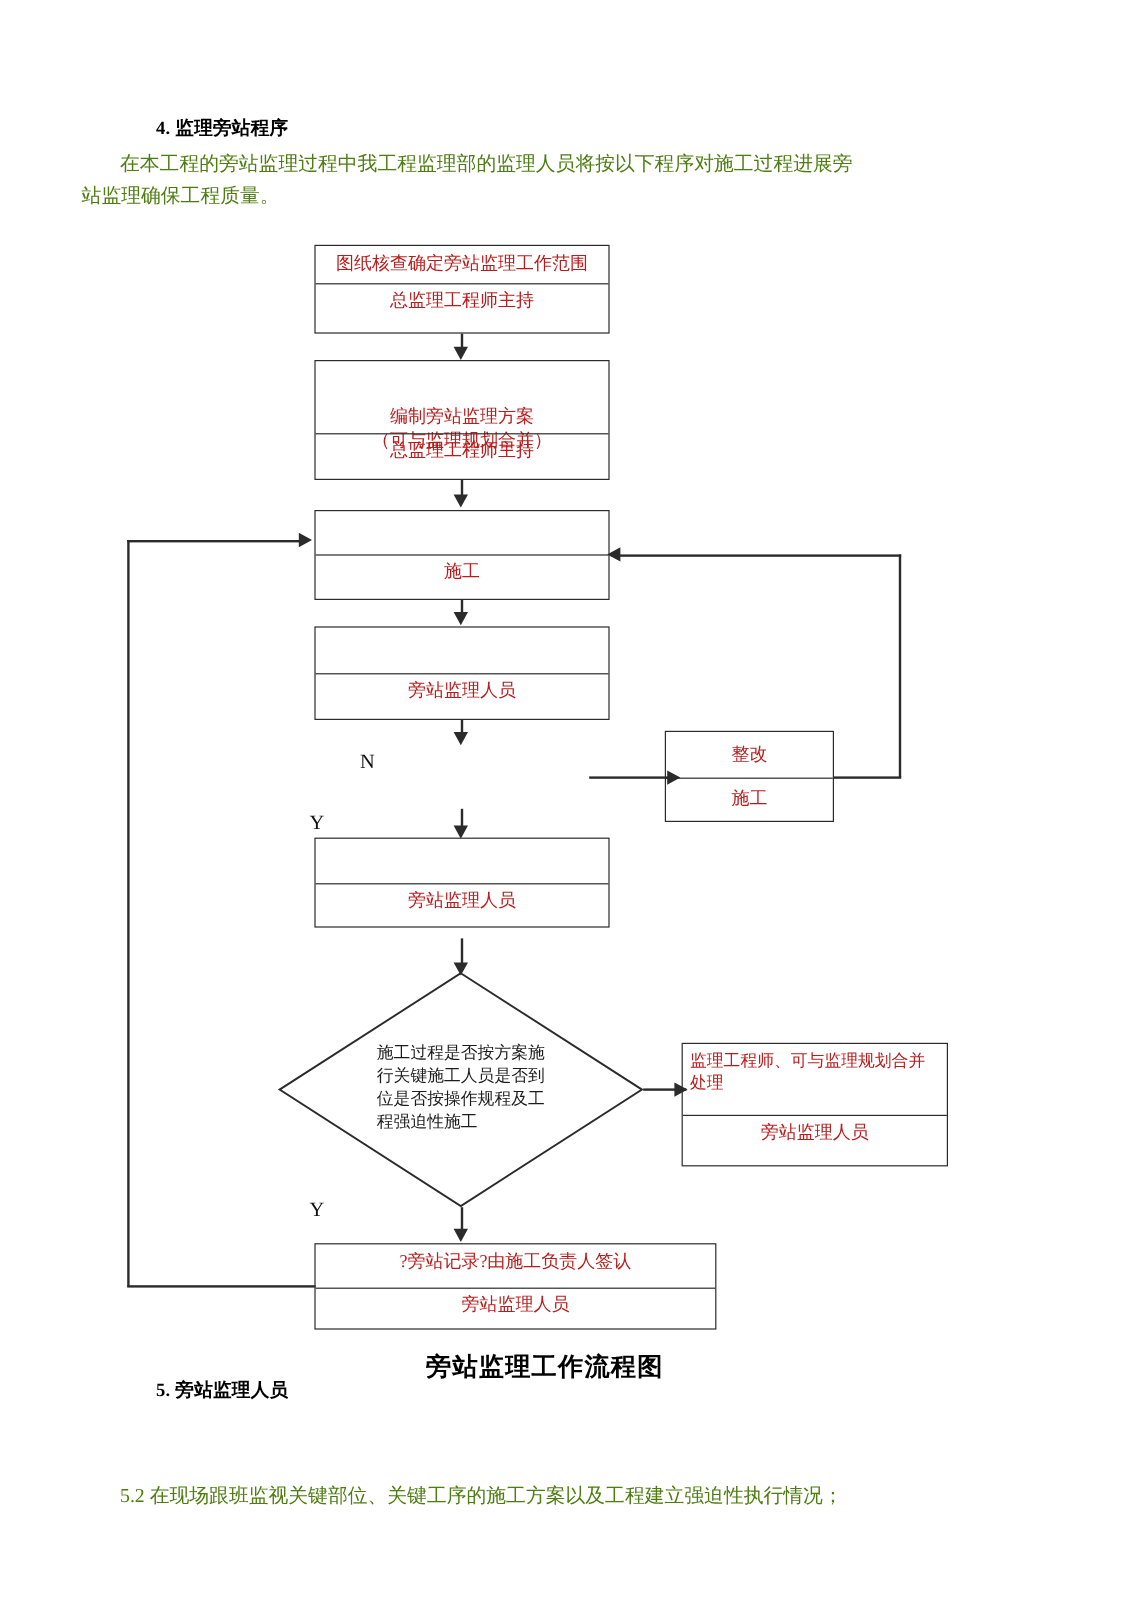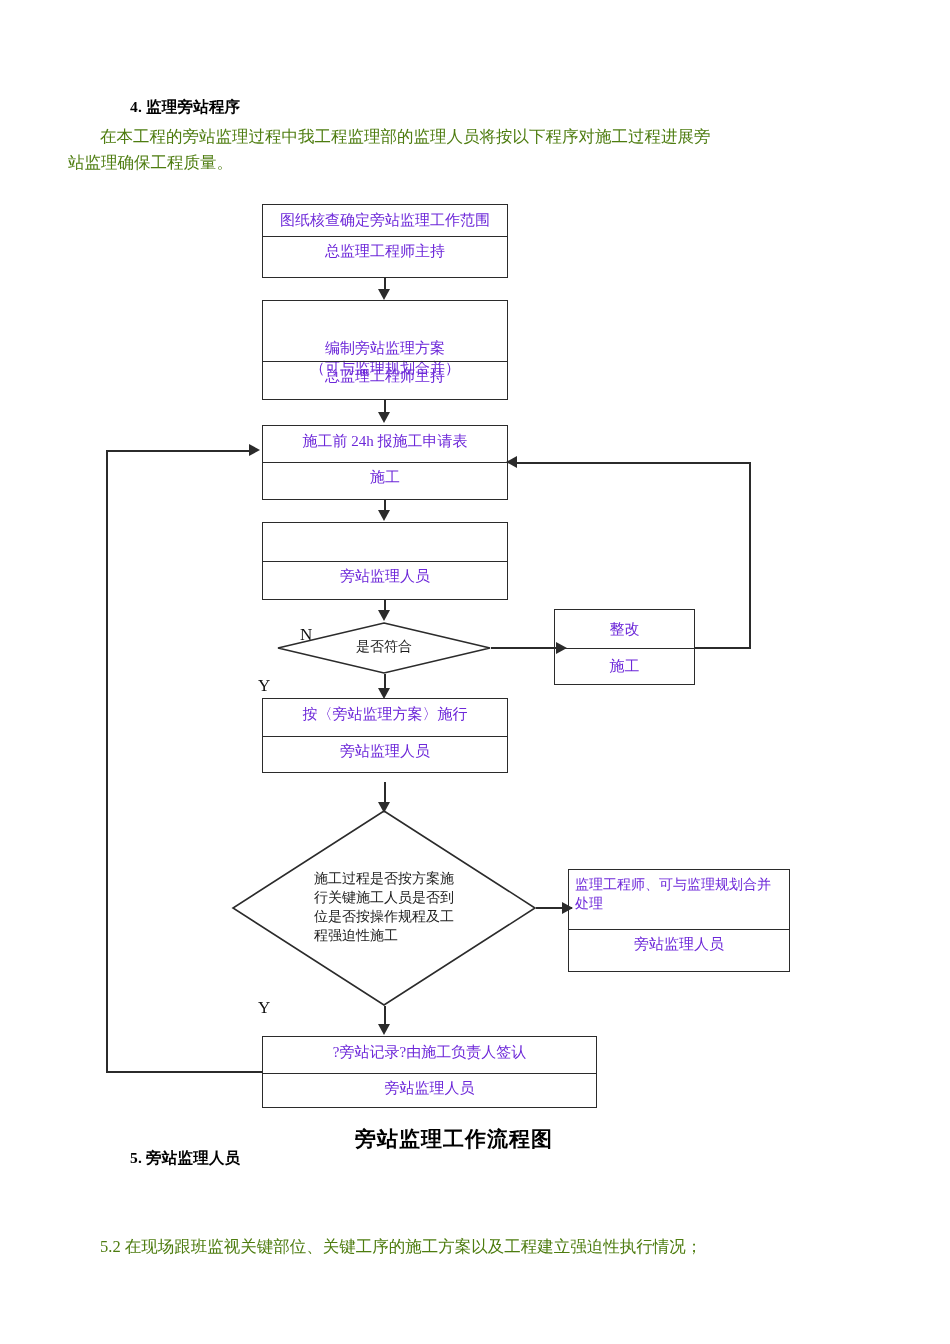--- a/index.html
+++ b/index.html
@@ -26,21 +26,21 @@
 
   
   .fc{position:absolute;left:0;top:0;width:950px;height:1344px;}
   .box{
     position:absolute;border:1.6px solid #2b2b2b;background:transparent;
     box-sizing:border-box;
   }
   .cell{
     position:absolute;left:0;width:100%;box-sizing:border-box;
     display:flex;align-items:flex-start;justify-content:center;
-    font-size:15px;line-height:20px;color:#6d28d9;text-align:center;
+    font-size:15px;line-height:20px;color:#b91c1c;text-align:center;
     padding:5px 6px 0 6px;
   }
   .cell.mid{align-items:center;padding-top:0;}
   .divider{position:absolute;left:0;width:100%;height:0;border-top:1.6px solid #2b2b2b;}
 
   .dia{position:absolute;}
   .dia svg{display:block;overflow:visible;}
   .dia .dtext{
     position:absolute;font-size:14px;line-height:19px;color:#1c1c1c;
     text-align:left;white-space:pre-line;
@@ -83,42 +83,35 @@
       <div class="cell" style="top:0;height:60px;white-space:pre-line;margin-top:32px;">编制旁站监理方案
 （可与监理规划合并）</div>
       <div class="divider" style="top:60px;"></div>
       <div class="cell" style="top:60px;height:38px;">总监理工程师主持</div>
     </div>
 
     <div class="ln lnv" style="left:384px;top:400px;height:14px;"></div>
     <div class="arrow down" style="left:378px;top:412px;"></div>
 
     <div class="box" style="left:262px;top:425px;width:246px;height:75px;">
-      <div class="cell" style="top:0;height:36px;">施工前 24h 报施工申请表</div>
       <div class="divider" style="top:36px;"></div>
       <div class="cell" style="top:36px;height:37px;">施工</div>
     </div>
 
     <div class="ln lnv" style="left:384px;top:500px;height:12px;"></div>
     <div class="arrow down" style="left:378px;top:510px;"></div>
 
     <div class="box" style="left:262px;top:522px;width:246px;height:78px;">
       <div class="divider" style="top:38px;"></div>
       <div class="cell" style="top:38px;height:38px;">旁站监理人员</div>
     </div>
 
     <div class="ln lnv" style="left:384px;top:600px;height:12px;"></div>
     <div class="arrow down" style="left:378px;top:610px;"></div>
 
-    <div class="dia" style="left:277px;top:622px;width:214px;height:52px;">
-      <svg width="214" height="52" viewBox="0 0 214 52">
-        <polygon points="107,1 213,26 107,51 1,26" fill="none" stroke="#2b2b2b" stroke-width="1.6"></polygon>
-      </svg>
-      <div class="dtext ctr" style="left:0;top:15px;width:214px;">是否符合</div>
-    </div>
     <div class="lbl" style="left:300px;top:625px;">N</div>
     <div class="lbl" style="left:258px;top:676px;">Y</div>
 
     <div class="ln lnh" style="left:491px;top:647px;width:72px;"></div>
     <div class="arrow right" style="left:556px;top:642px;"></div>
 
     <div class="box" style="left:554px;top:609px;width:141px;height:76px;">
       <div class="cell mid" style="top:0;height:38px;">整改</div>
       <div class="divider" style="top:38px;"></div>
       <div class="cell mid" style="top:38px;height:36px;">施工</div>
@@ -126,21 +119,20 @@
 
     <div class="ln lnh" style="left:695px;top:647px;width:56px;"></div>
     <div class="ln lnv" style="left:749px;top:462px;height:186px;"></div>
     <div class="ln lnh" style="left:516px;top:462px;width:235px;"></div>
     <div class="arrow left" style="left:506px;top:456px;"></div>
 
     <div class="ln lnv" style="left:384px;top:674px;height:17px;"></div>
     <div class="arrow down" style="left:378px;top:688px;"></div>
 
     <div class="box" style="left:262px;top:698px;width:246px;height:75px;">
-      <div class="cell" style="top:0;height:37px;">按〈旁站监理方案〉施行</div>
       <div class="divider" style="top:37px;"></div>
       <div class="cell" style="top:37px;height:36px;">旁站监理人员</div>
     </div>
 
     <div class="ln lnv" style="left:384px;top:782px;height:22px;"></div>
     <div class="arrow down" style="left:378px;top:802px;"></div>
 
     <div class="dia" style="left:232px;top:810px;width:304px;height:196px;">
       <svg width="304" height="196" viewBox="0 0 304 196">
         <polygon points="152,1 303,98 152,195 1,98" fill="none" stroke="#2b2b2b" stroke-width="1.6"></polygon>

